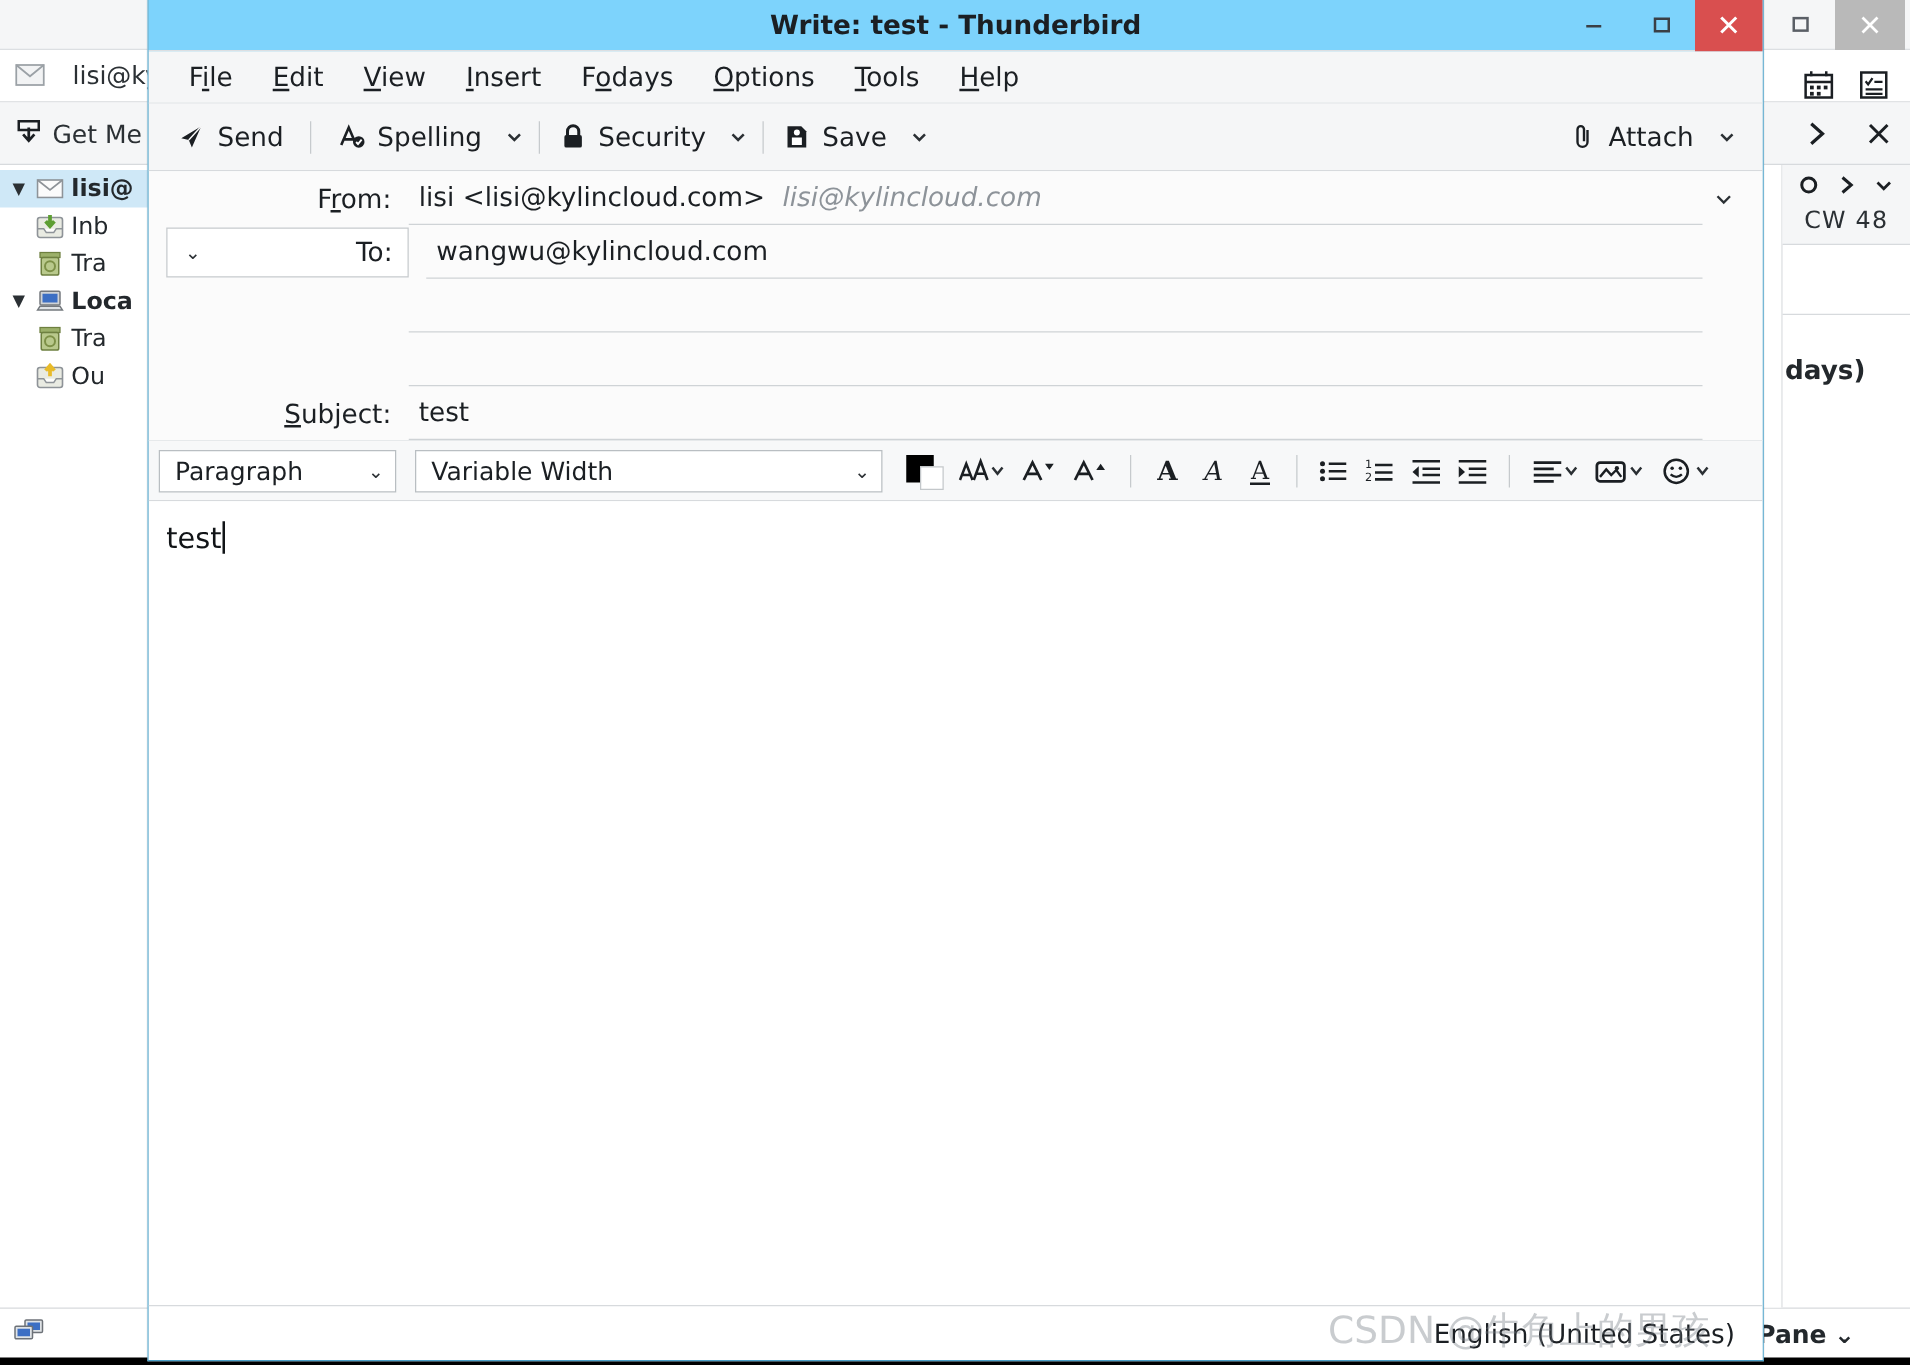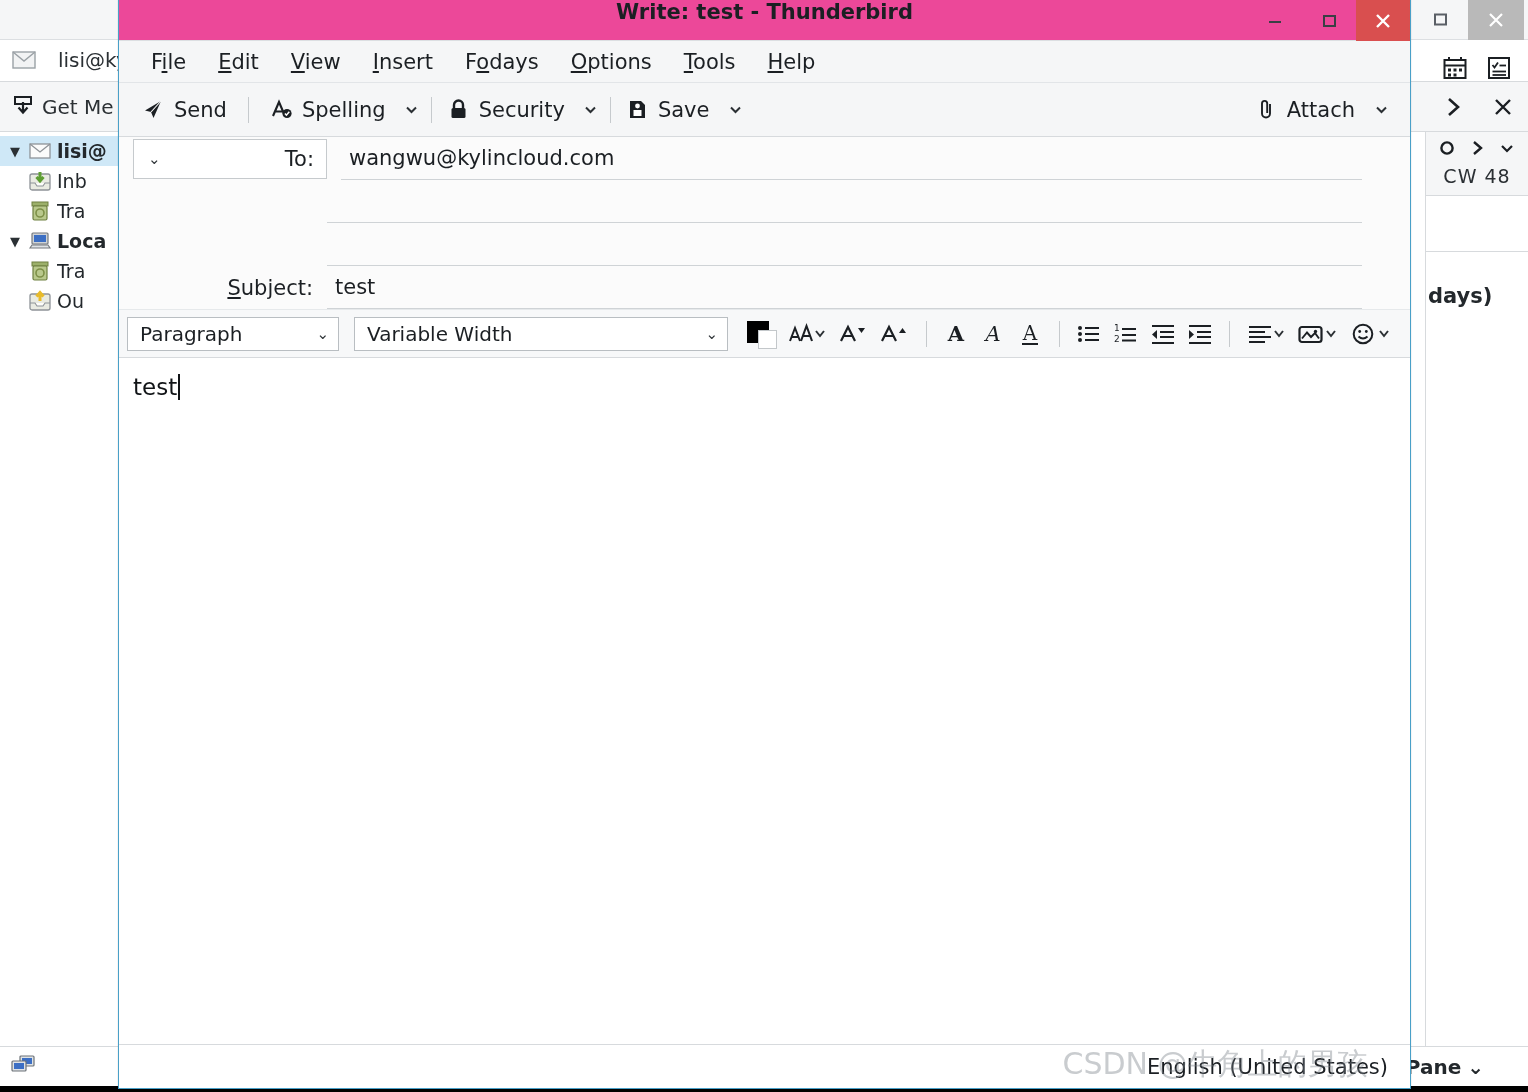--- a/index.html
+++ b/index.html
@@ -119,23 +119,23 @@
   #compose-window {
     position: absolute;
     left: 118px; top: 0; width: 1293px; height: 1089px;
     background: #ffffff;
     border: 1px solid #49a0c8;
     border-top: none;
     display: flex; flex-direction: column;
     box-shadow: 0 0 0 1px rgba(0,0,0,0.04);
   }
   .cmp-titlebar {
-    height: 41px; background: #ec4899;
+    height: 41px; background: #7dd3fc;
     border-bottom: 1px solid #dcdfe2;
-    display: flex; align-items: flex-start; flex: none; position: relative;
+    display: flex; align-items: center; flex: none; position: relative;
   }
   .cmp-title {
     position: absolute; left: 0; right: 0; text-align: center;
     font-size: 21px; font-weight: bold; color: #1b1f23;
     pointer-events: none;
   }
   .cmp-winbtns { margin-left: auto; display: flex; height: 41px; z-index: 2; }
   .cmp-winbtn {
     width: 54px; height: 41px; display: flex;
     align-items: center; justify-content: center;
@@ -208,21 +208,21 @@
     height: 48px; background: #f7f8f9;
     border-bottom: 1px solid #d7dadd;
     display: flex; align-items: center; padding-left: 8px;
     gap: 3px; flex: none;
   }
   .fmt-select {
     height: 34px; border: 1px solid #b9bec2; background: #ffffff;
     display: flex; align-items: center; justify-content: space-between;
     padding: 0 9px 0 12px; font-size: 20px; color: #1b1f23;
   }
-  .fmt-select.para { width: 212px; margin-right: 12px; }
+  .fmt-select.para { width: 190px; margin-right: 12px; }
   .fmt-select.font { width: 374px; margin-right: 14px; }
   .fmt-select .sel-caret { font-size: 15px; color: #2b3034; }
   .fmt-btn {
     height: 38px; min-width: 34px; padding: 0 4px;
     display: flex; align-items: center; justify-content: center;
     color: #1b1f23;
   }
   .fmt-btn.wide { min-width: 46px; }
   .fmt-div { width: 1px; height: 26px; background: #c6cacd; margin: 0 9px; }
   .swatch-wrap { position: relative; width: 34px; height: 38px; margin-right: 2px; }
@@ -551,20 +551,32 @@
     </div>
     <div class="tb-caret" style="margin-right:14px">
       <svg width="17" height="17" viewBox="0 0 17 17">
         <path d="M4 6.5 L8.5 11 L13 6.5" fill="none" stroke="#2b3034" stroke-width="2"></path>
       </svg>
     </div>
   </div>
 
   <div class="cmp-headers">
 
+    <div class="hdr-row">
+      <div class="hdr-label"><span>F</span><u>r</u><span>om:</span></div>
+      <div class="hdr-field">
+        <span>lisi &lt;lisi@kylincloud.com&gt;</span>
+        <span class="muted">lisi@kylincloud.com</span>
+      </div>
+      <div class="hdr-caret">
+        <svg width="18" height="18" viewBox="0 0 18 18">
+          <path d="M4 7 L9 12 L14 7" fill="none" stroke="#2b3034" stroke-width="1.9"></path>
+        </svg>
+      </div>
+    </div>
 
     <div class="hdr-row">
       <div class="hdr-pill">
         <span class="pill-caret">⌄</span>
         <span class="pill-text">To:</span>
       </div>
       <div class="hdr-field">
         <span>wangwu@kylincloud.com</span>
       </div>
       <div class="hdr-caret"></div>

